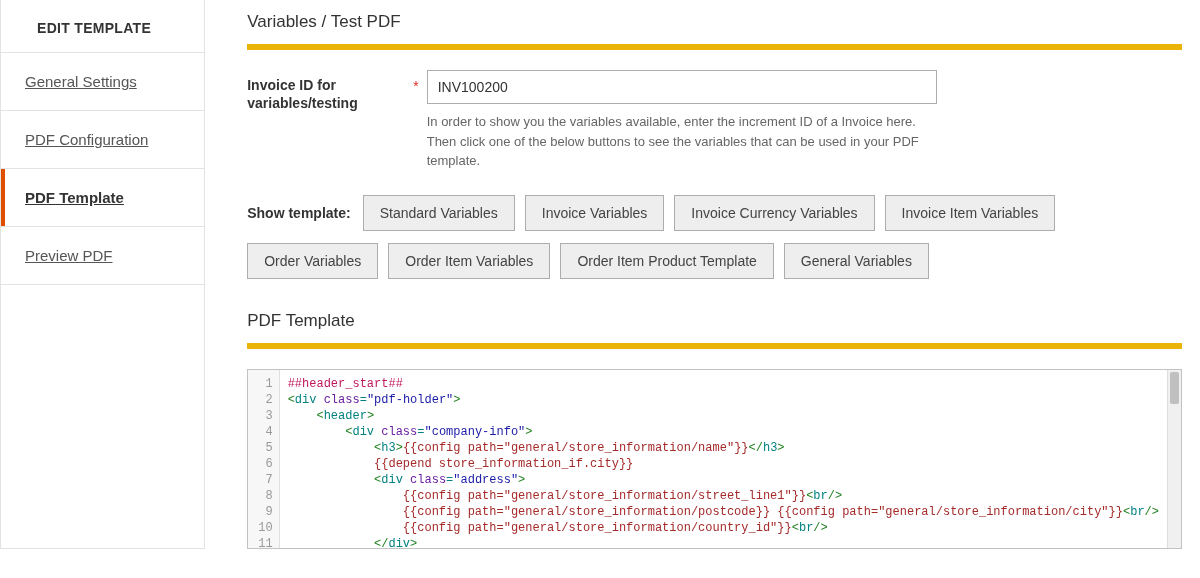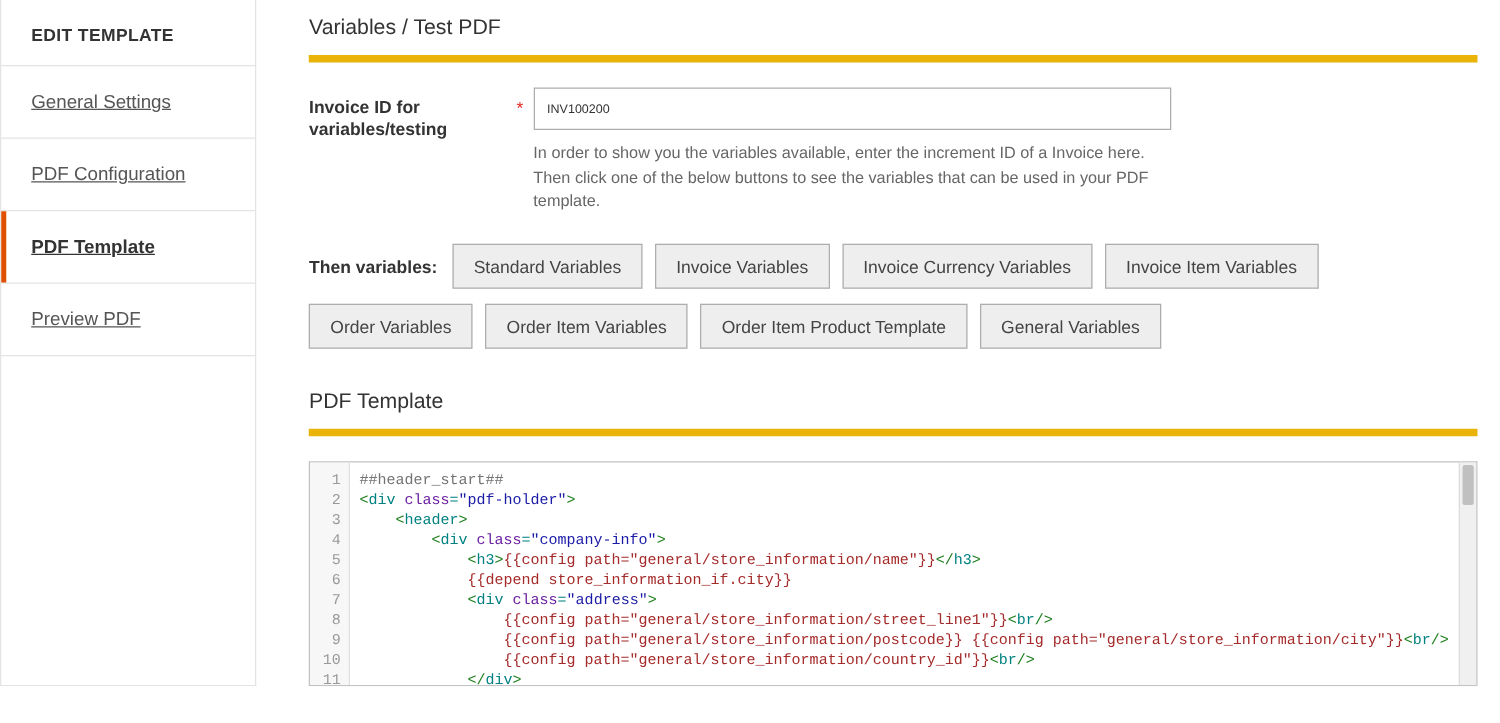--- a/index.html
+++ b/index.html
@@ -1,45 +1,45 @@
 <!DOCTYPE html>
 <html><head>
 <meta charset="utf-8">
 <style>
 * { margin: 0; padding: 0; box-sizing: border-box; }
 body { font-family: 'Helvetica Neue', Arial, sans-serif; font-size: 14px; color: #333; background: #fff; width: 1200px; }
 .container { display: flex; }
 .sidebar { width: 290px; border: 1px solid #e3e3e3; border-top: none; }
-.sidebar-header { padding: 20px 24px 16px; font-weight: 700; font-size: 14px; letter-spacing: 0.3px; color: #333; border-bottom: 1px solid #e3e3e3; }
+.sidebar-header { padding: 20px 36px 16px; font-weight: 700; font-size: 14px; letter-spacing: 0.3px; color: #333; border-bottom: 1px solid #e3e3e3; }
 .nav-item { padding: 20px 24px; font-size: 15px; color: #555; border-bottom: 1px solid #e3e3e3; cursor: pointer; position: relative; text-decoration: underline; }
 .nav-item.active { font-weight: 600; color: #333; }
 .nav-item.active::before { content: ''; position: absolute; left: 0; top: 0; bottom: 0; width: 4px; background: #e04f00; }
 .main { flex: 1; padding: 12px 18px 0 42px; }
 .section-title { font-size: 17px; color: #333; font-weight: 400; padding-bottom: 12px; border-bottom: 6px solid #eab308; margin-bottom: 20px; }
 .field-row { display: flex; align-items: flex-start; margin-bottom: 24px; }
 .field-label { width: 160px; text-align: left; font-weight: 600; font-size: 14px; color: #333; line-height: 1.3; padding-top: 6px; }
 .required { color: #e02b27; margin: 0 8px 0 6px; padding-top: 8px; }
 .field-body { flex: 1; max-width: 540px; }
-.text-input { width: 100%; max-width: 510px; height: 34px; border: 1px solid #adadad; padding: 16px 10px; font-size: 10px; color: #333; font-family: inherit; }
+.text-input { width: 100%; max-width: 510px; height: 34px; border: 1px solid #adadad; padding: 16px 10px; font-size: 14px; color: #333; font-family: inherit; }
 .hint { font-size: 13px; color: #666; margin-top: 8px; line-height: 1.5; max-width: 520px; }
 .variables-row { display: flex; flex-wrap: wrap; align-items: center; gap: 10px; margin-bottom: 12px; }
 .variables-label { font-weight: 600; font-size: 14px; color: #333; margin-right: 2px; }
 .btn { background: #eeeeee; border: 1px solid #adadad; color: #444; font-size: 14px; padding: 9px 16px; cursor: pointer; font-family: inherit; }
 .section-gap { margin-top: 32px; }
 .code-editor { border: 1px solid #c2c2c2; position: relative; display: flex; font-family: Consolas, 'Courier New', monospace; font-size: 12px; height: 180px; overflow: hidden; }
 .gutter { background: #f7f7f7; color: #999; text-align: right; padding: 6px 6px 6px 10px; border-right: 1px solid #e0e0e0; user-select: none; line-height: 16px; }
 .code-body { flex: 1; padding: 6px 8px; line-height: 16px; white-space: pre; overflow: auto; color: #222; }
 .scrollbar-track { width: 14px; background: #f0f0f0; border-left: 1px solid #ddd; position: relative; }
 .scrollbar-thumb { position: absolute; top: 2px; left: 2px; right: 2px; height: 32px; background: #c0c0c0; border-radius: 2px; }
 .tag { color: #008080; }
 .tag .bracket { color: #208020; }
 .attr-name { color: #6a1ea0; }
 .attr-val { color: #1a1aa6; }
 .mustache { color: #a52a2a; }
-.plain { color: #737373; }
+.plain { color: #be185d; }
 </style>
 </head>
 <body>
 
 <div class="container">
   <aside class="sidebar">
     <div class="sidebar-header">EDIT TEMPLATE</div>
     <nav id="sidebar-nav">
         <div class="nav-item">General Settings</div>
         <div class="nav-item">PDF Configuration</div>
@@ -55,21 +55,21 @@
     <div class="field-row">
       <label class="field-label">Invoice ID for variables/testing</label>
       <span class="required">*</span>
       <div class="field-body">
         <input type="text" class="text-input" value="INV100200" style="">
         <div class="hint">In order to show you the variables available, enter the increment ID of a Invoice here. Then click one of the below buttons to see the variables that can be used in your PDF template.</div>
       </div>
     </div>
 
     <div class="variables-row" id="var-row-1">
-      <span class="variables-label">Then variables:</span>
+      <span class="variables-label">Show template:</span>
     <button class="btn">Standard Variables</button>
         <button class="btn">Invoice Variables</button>
         <button class="btn">Invoice Currency Variables</button>
         <button class="btn">Invoice Item Variables</button>
       </div>
 
     <div class="variables-row" id="var-row-2">
         <button class="btn">Order Variables</button>
         <button class="btn">Order Item Variables</button>
         <button class="btn">Order Item Product Template</button>

